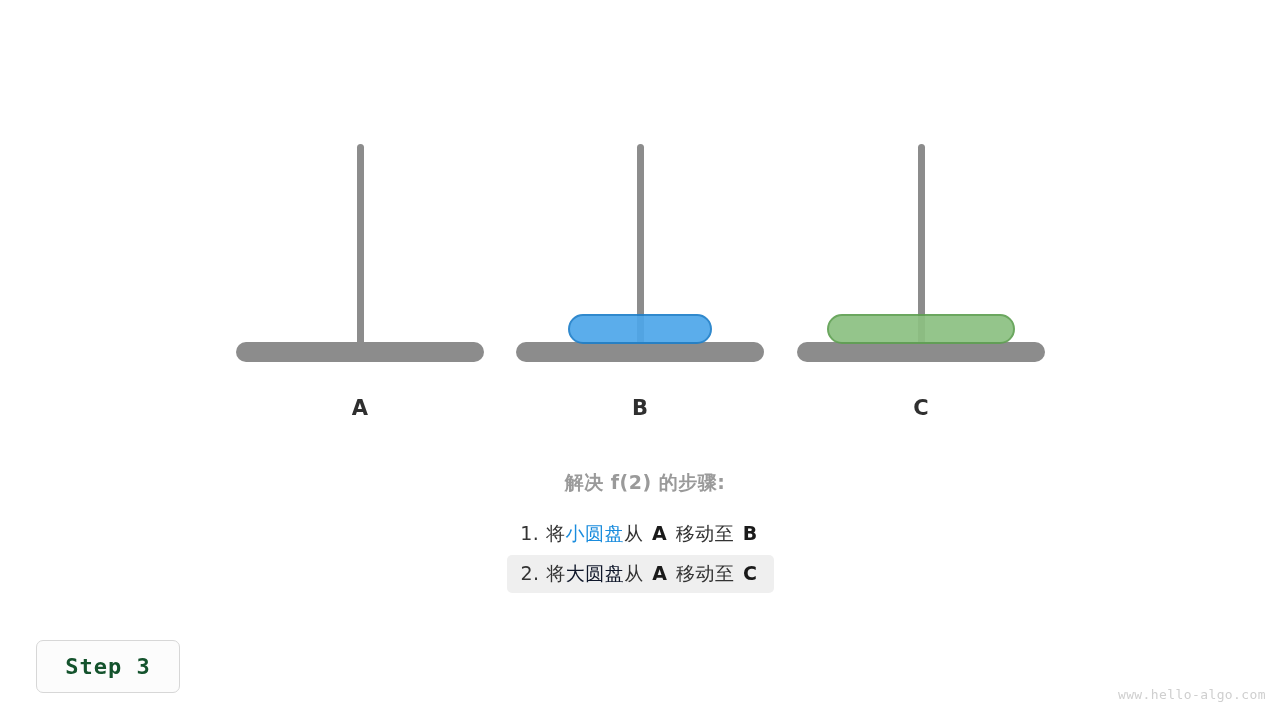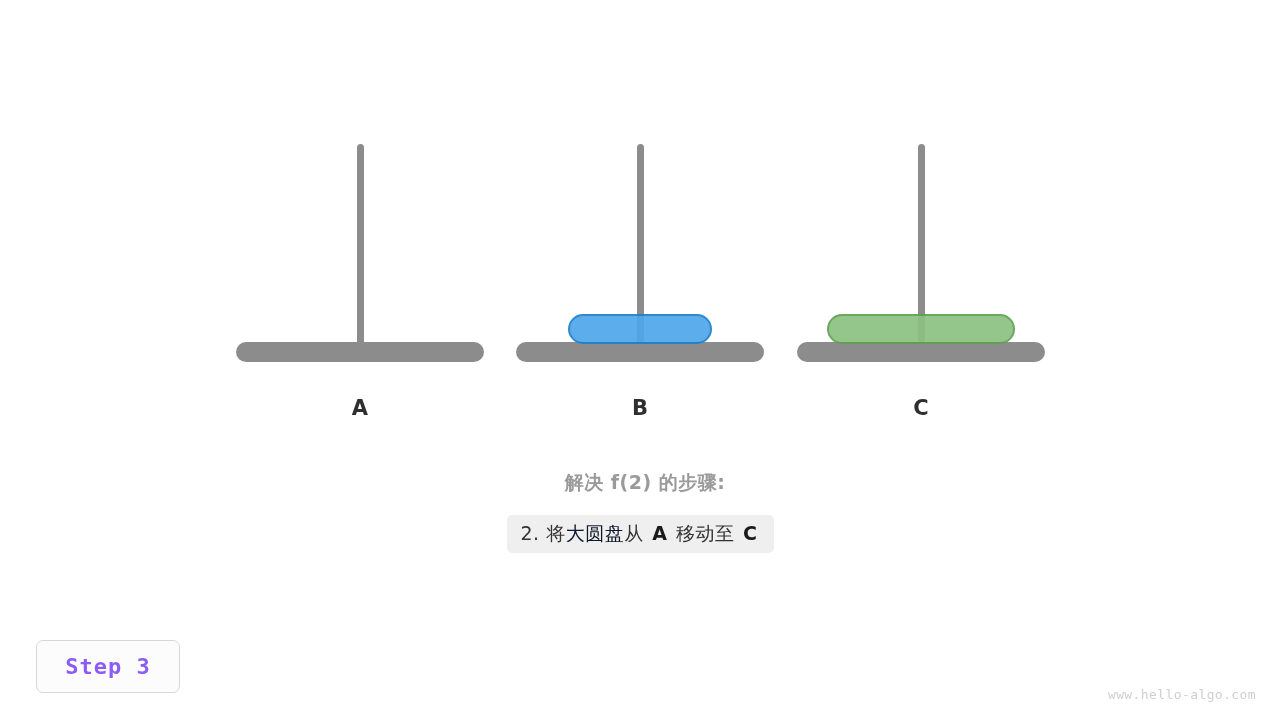--- a/index.html
+++ b/index.html
@@ -138,34 +138,34 @@
   #step-badge {
     position: absolute;
     left: 36px;
     top: 640px;
     width: 144px;
     height: 53px;
     box-sizing: border-box;
     border: 1px solid #d7d7d7;
     border-radius: 7px;
     background: #fcfcfc;
-    color: #8b5cf6;
+    color: #14532d;
     font-family: "DejaVu Sans Mono", "Liberation Mono", monospace;
     font-size: 22px;
     font-weight: bold;
     letter-spacing: 1px;
     display: flex;
     align-items: center;
     justify-content: center;
   }
 
   
   #watermark {
     position: absolute;
-    right: 24px;
+    right: 14px;
     bottom: 18px;
     font-family: "DejaVu Sans Mono", "Liberation Mono", monospace;
     font-size: 13px;
     color: #cfcfcf;
     letter-spacing: 0.4px;
   }
 </style>
 </head>
 <body>
 
@@ -195,20 +195,29 @@
     </div>
     <div class="tower-label">C</div>
   </div>
 
 </div>
 
 <div id="steps">
 
   <div class="steps-heading">解决 f(2) 的步骤:</div>
 
+  <div>
+    <div class="step-row">
+      <span class="idx">1.</span>
+      <span>将</span><span class="obj-small">小圆盘</span><span>从</span>
+      <span class="peg-name">A</span>
+      <span>移动至</span>
+      <span class="peg-name">B</span>
+    </div>
+  </div>
 
   <div>
     <div class="step-row highlight">
       <span class="idx">2.</span>
       <span>将</span><span class="obj-large">大圆盘</span><span>从</span>
       <span class="peg-name">A</span>
       <span>移动至</span>
       <span class="peg-name">C</span>
     </div>
   </div>

